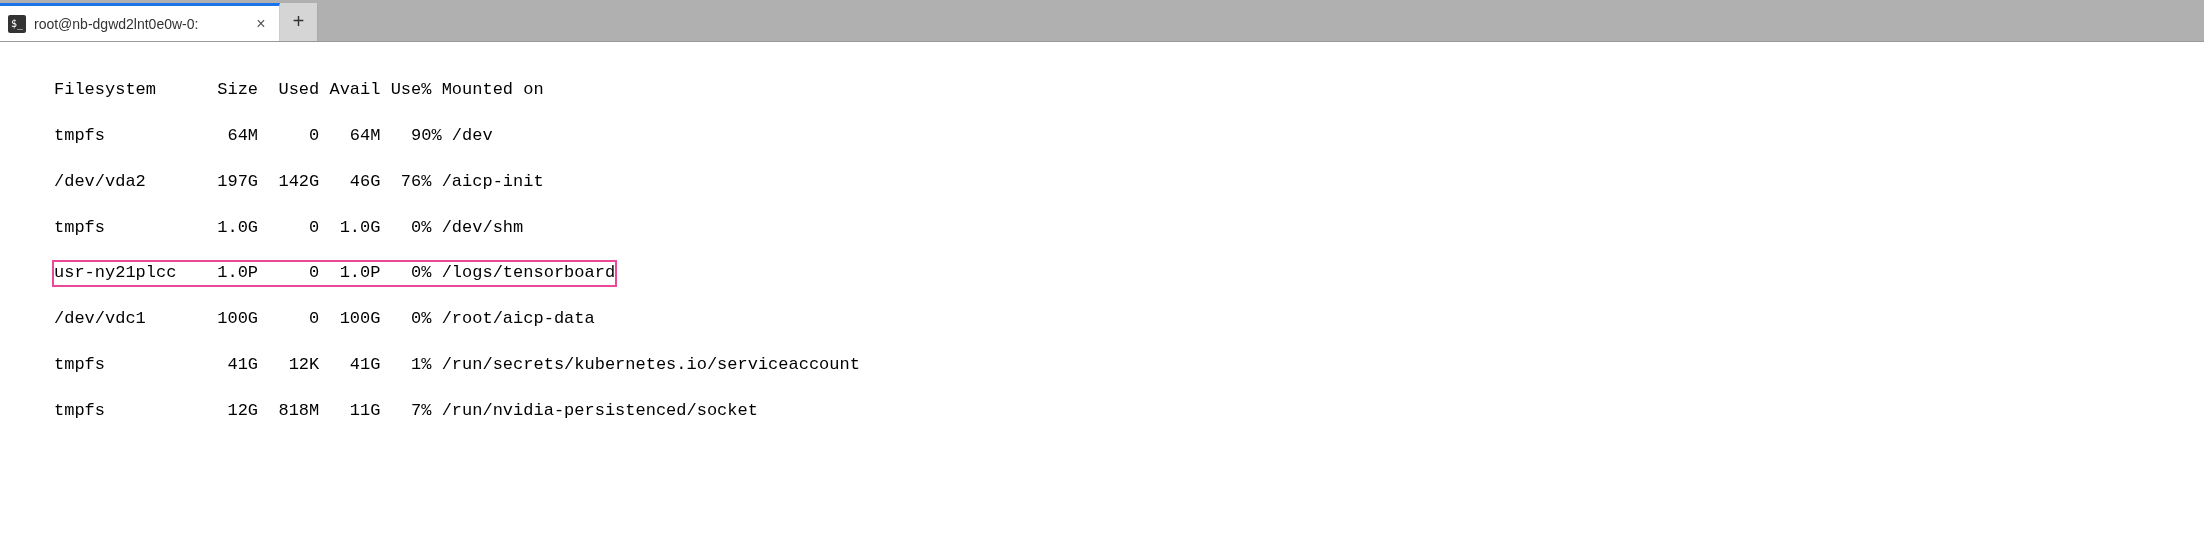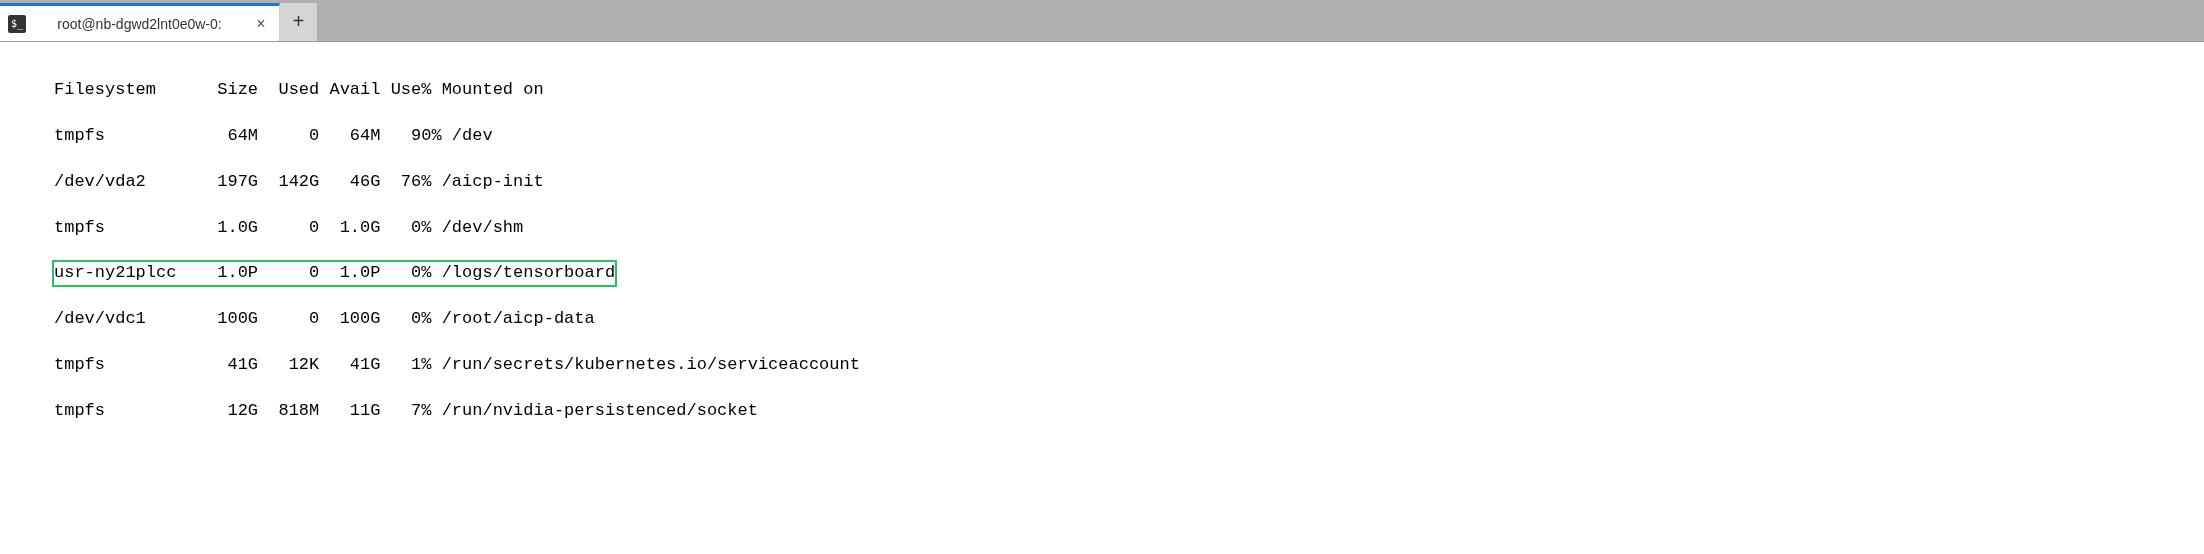--- a/index.html
+++ b/index.html
@@ -44,21 +44,20 @@
       color: #fff;
       font-size: 10px;
       font-family: monospace;
     }
     .tab-title {
       flex: 1;
       overflow: hidden;
       text-overflow: ellipsis;
       white-space: nowrap;
       color: #333;
-      text-align: center;
     }
     .tab-close {
       width: 16px;
       height: 16px;
       display: flex;
       align-items: center;
       justify-content: center;
       font-size: 16px;
       color: #555;
       cursor: pointer;
@@ -82,21 +81,21 @@
       line-height: 1.35;
     }
     .prompt-line {
       display: block;
     }
     .table-row {
       display: block;
       margin-left: 36px;
     }
     .highlighted {
-      border: 2px solid #22c55e;
+      border: 2px solid #ec4899;
       display: inline-block;
       margin: -2px;
     }
   </style>
 </head>
 <body>
 
 <div class="tab-bar">
   <div class="tab">
     <span class="tab-icon">$_</span>

